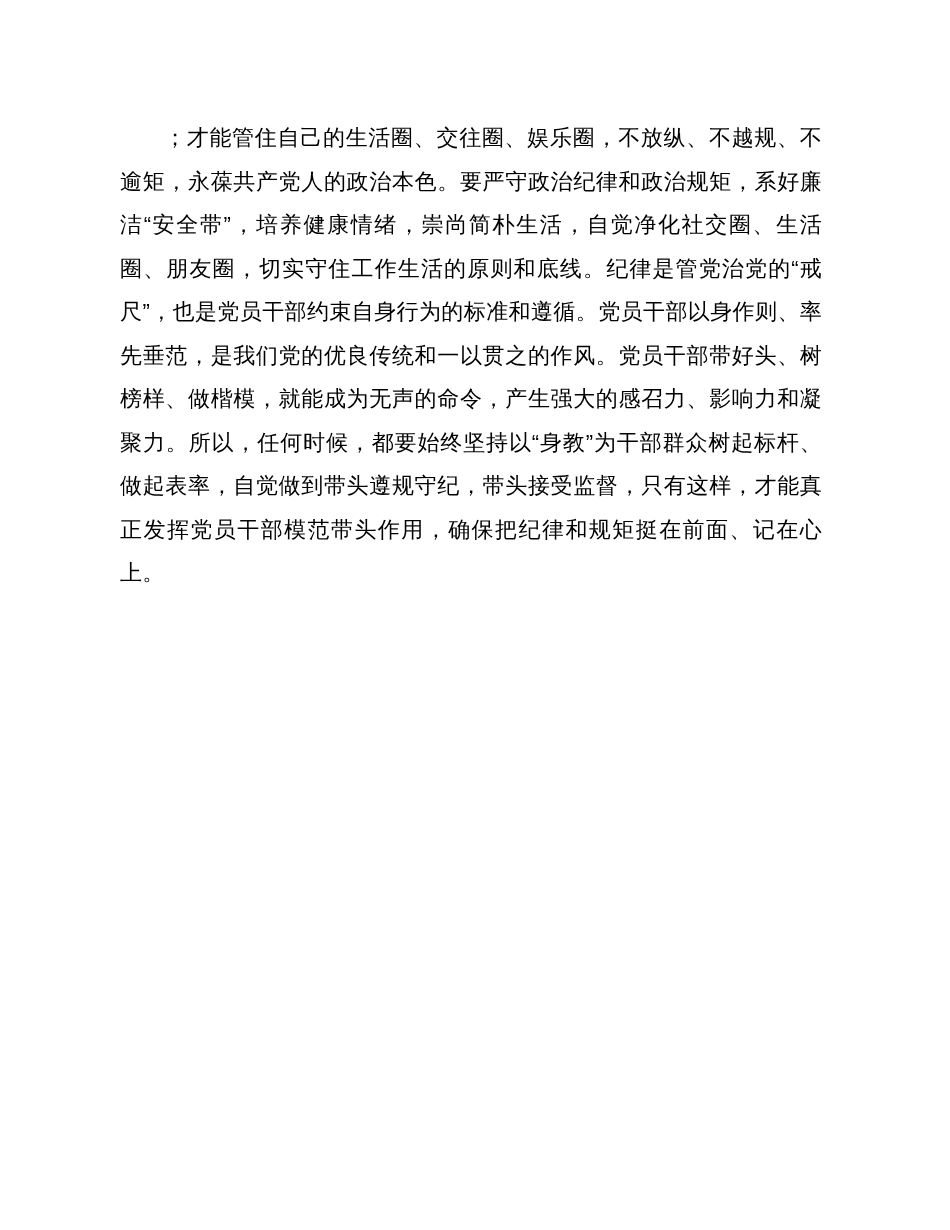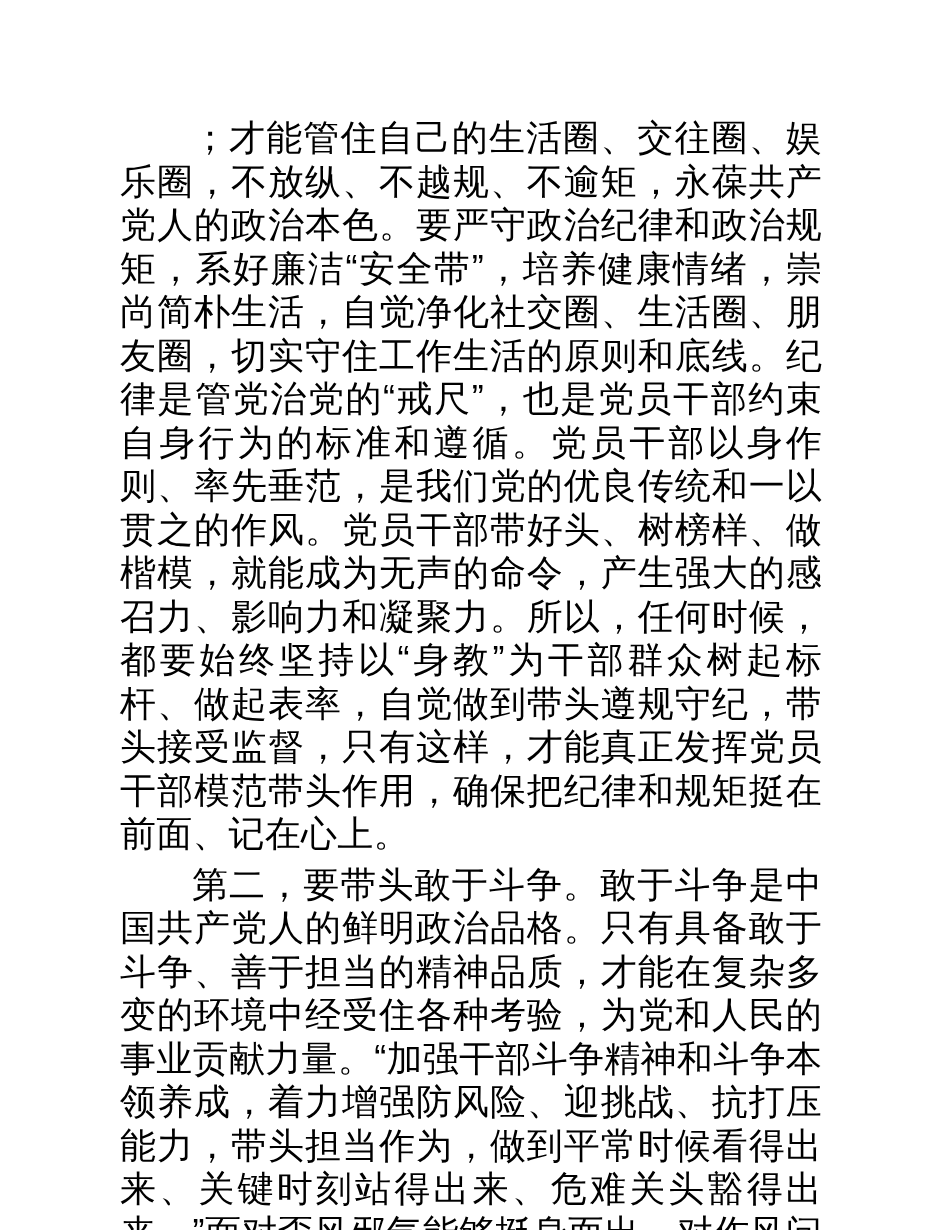--- a/index.html
+++ b/index.html
@@ -17,33 +17,32 @@
   }
   .content {
     position: absolute;
     left: 120px;
     top: 116px;
     width: 702px;
   }
   .paragraph {
     margin: 0;
     color: #000000;
-    font-size: 36px;
+    font-size: 22px;
     line-height: 43.5px;
     text-align: justify;
     text-justify: inter-character;
     text-indent: 2em;
     letter-spacing: 0.2px;
     font-family: "Liberation Sans", sans-serif;
   }
   .paragraph + .paragraph {
     margin-top: 7px;
   }
 </style>
 </head>
 <body>
 
 <div class="page">
   <div class="content">
     <p class="paragraph">；才能管住自己的生活圈、交往圈、娱乐圈，不放纵、不越规、不逾矩，永葆共产党人的政治本色。要严守政治纪律和政治规矩，系好廉洁“安全带”，培养健康情绪，崇尚简朴生活，自觉净化社交圈、生活圈、朋友圈，切实守住工作生活的原则和底线。纪律是管党治党的“戒尺”，也是党员干部约束自身行为的标准和遵循。党员干部以身作则、率先垂范，是我们党的优良传统和一以贯之的作风。党员干部带好头、树榜样、做楷模，就能成为无声的命令，产生强大的感召力、影响力和凝聚力。所以，任何时候，都要始终坚持以“身教”为干部群众树起标杆、做起表率，自觉做到带头遵规守纪，带头接受监督，只有这样，才能真正发挥党员干部模范带头作用，确保把纪律和规矩挺在前面、记在心上。</p>
-    <p class="paragraph">第二，要带头敢于斗争。敢于斗争是中国共产党人的鲜明政治品格。只有具备敢于斗争、善于担当的精神品质，才能在复杂多变的环境中经受住各种考验，为党和人民的事业贡献力量。“加强干部斗争精神和斗争本领养成，着力增强防风险、迎挑战、抗打压能力，带头担当作为，做到平常时候看得出来、关键时刻站得出来、危难关头豁得出来。”面对歪风邪气能够挺身而出，对作风问题特别是“四风”现象要坚决抵制，带头建立健健康康的工作关系、清清爽爽的同志关系。要增强敢于斗争的本领，坚定敢于斗争的意志，发扬斗争精神，在新时代</p>
   </div>
 </div>
 
 </body></html>

